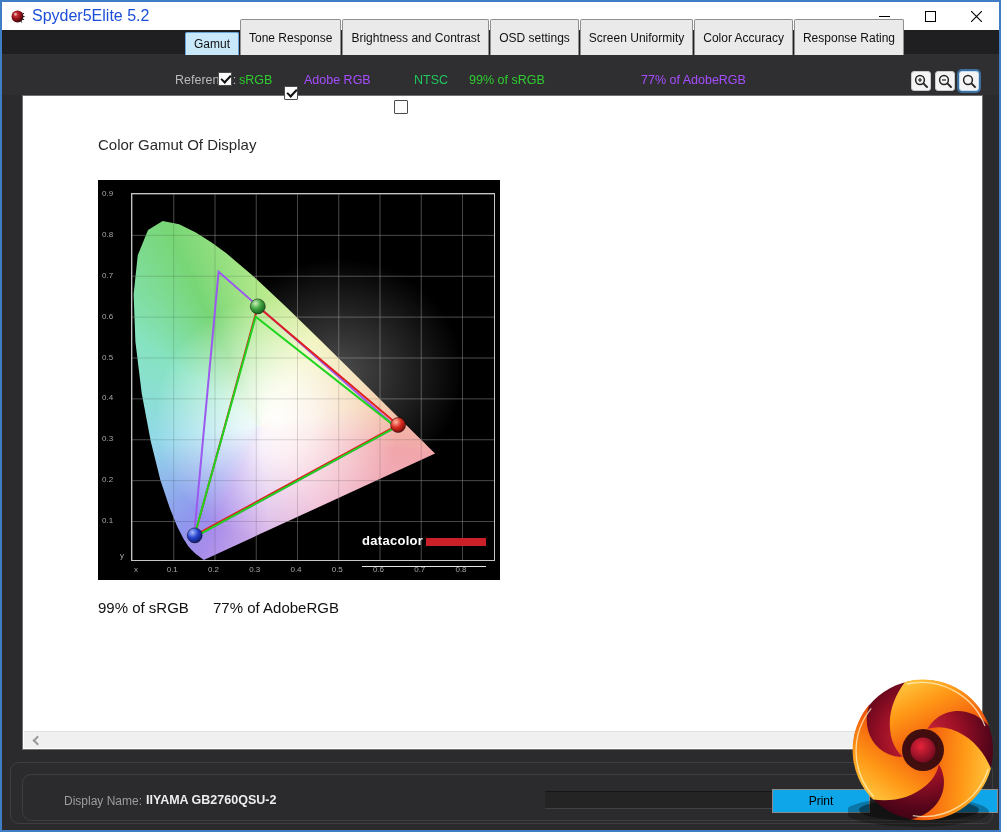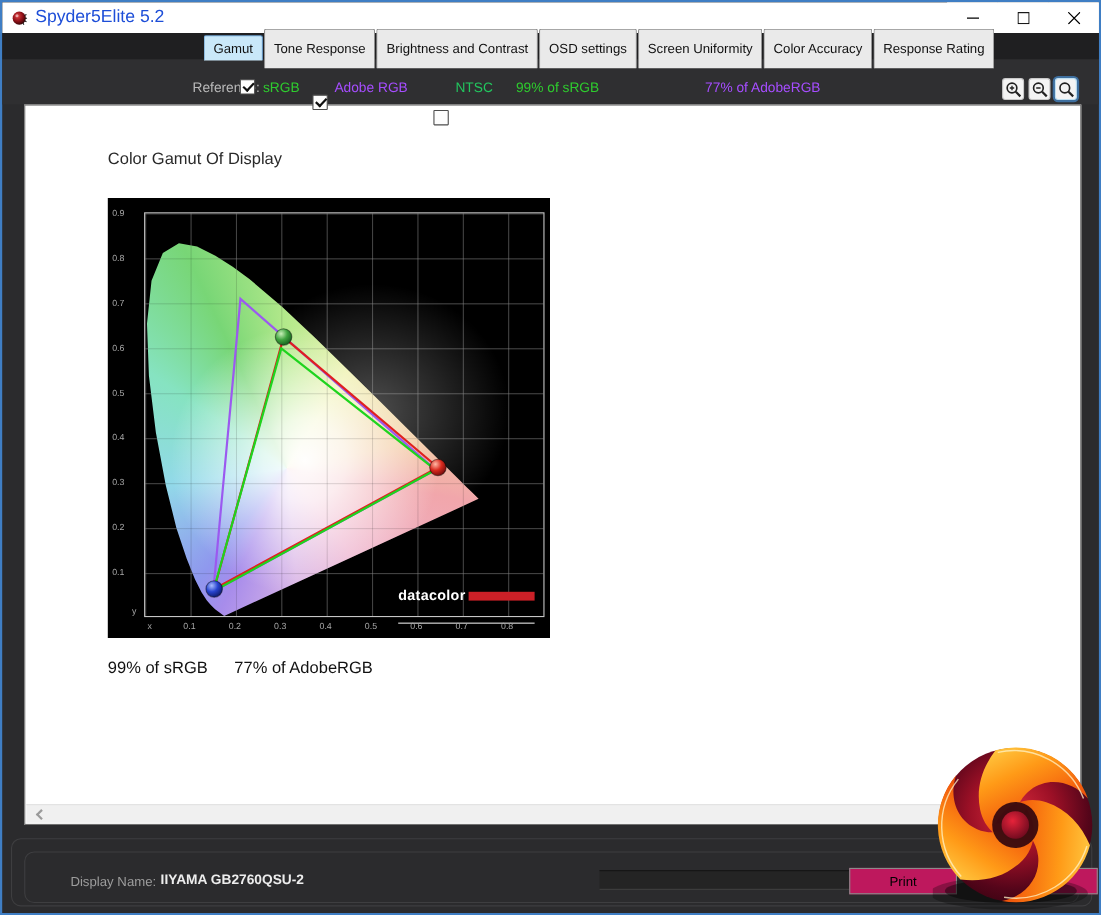--- a/index.html
+++ b/index.html
@@ -12,21 +12,21 @@
   .titlebar { position:absolute; left:0; top:0; right:0; height:28px; background:#ffffff;
               display:flex; align-items:center; z-index:5; }
   .titlebar .app-icon { width:15px; height:15px; margin-left:8px; }
   .titlebar .title { font-size:16px; color:#1d4ed8; margin-left:7px; }
   .win-controls { position:absolute; right:0; top:0; height:28px; display:flex; }
   .winbtn { width:46px; height:28px; display:flex; align-items:center; justify-content:center; background:#fff; }
   .winbtn svg { display:block; }
 
   
   .tabstrip { position:absolute; left:0; top:28px; right:0; height:24px; background:#1f1f21; }
-  .tabbar { position:absolute; left:183px; top:30px; height:23px; display:flex; align-items:center; z-index:6; }
+  .tabbar { position:absolute; left:183px; top:30px; height:23px; display:flex; align-items:flex-end; z-index:6; }
   .tab { height:36px; padding:0 8px; font-size:12px; color:#111; background:#eaeaea;
          border:1px solid #8f8f8f; border-bottom:none; border-radius:2px 2px 0 0;
          margin-right:1px; display:inline-flex; align-items:center; white-space:nowrap; cursor:default; }
   .tab.active { background:#c9e8f9; border-color:#6aa4d9; height:23px; }
 
   
   .toolbar { position:absolute; left:0; top:52px; right:0; height:41px; background:#2f2f31; }
   .tb-item { position:absolute; top:70px; height:16px; display:flex; align-items:center; font-size:12.5px; z-index:6; }
   .cb { width:14px; height:14px; background:#fdfdfd; border:1px solid #4c4c4c; border-radius:1px; position:relative; }
   .cb.checked::after { content:""; position:absolute; left:2px; top:2px; width:8px; height:4px;
@@ -87,21 +87,21 @@
              border-left:2px solid #9a9a9a; border-bottom:2px solid #9a9a9a; transform:rotate(45deg); }
 
   
   .groove { position:absolute; border:1px solid #3e3e40; border-radius:9px; }
   #groove-outer { left:8px; top:760px; width:983px; height:62px; }
   #groove-inner { left:20px; top:772px; width:959px; height:47px; }
   .status-label { position:absolute; left:62px; top:792px; font-size:12px; color:#9d9d9d; z-index:6; }
   .status-value { position:absolute; left:144px; top:791px; font-size:12.5px; font-weight:bold; color:#ededed; z-index:6; }
   .trough { position:absolute; left:543px; top:789px; width:227px; height:18px; background:#242424;
             border-top:1px solid #161616; border-bottom:1px solid #404040; z-index:6; }
-  .btn { position:absolute; background:#be185d; border:1px solid #8b8b8b; color:#000; font-size:12px;
+  .btn { position:absolute; background:#0ea5e9; border:1px solid #8b8b8b; color:#000; font-size:12px;
          display:flex; align-items:center; justify-content:center; z-index:6; }
   #print-btn { left:770px; top:787px; width:98px; height:24px; }
   #hidden-btn { left:952px; top:787px; width:44px; height:24px; z-index:5; }
 
   
   .logo { position:absolute; right:1px; bottom:3px; width:150px; height:152px; z-index:10; }
 </style>
 </head>
 <body>
 

